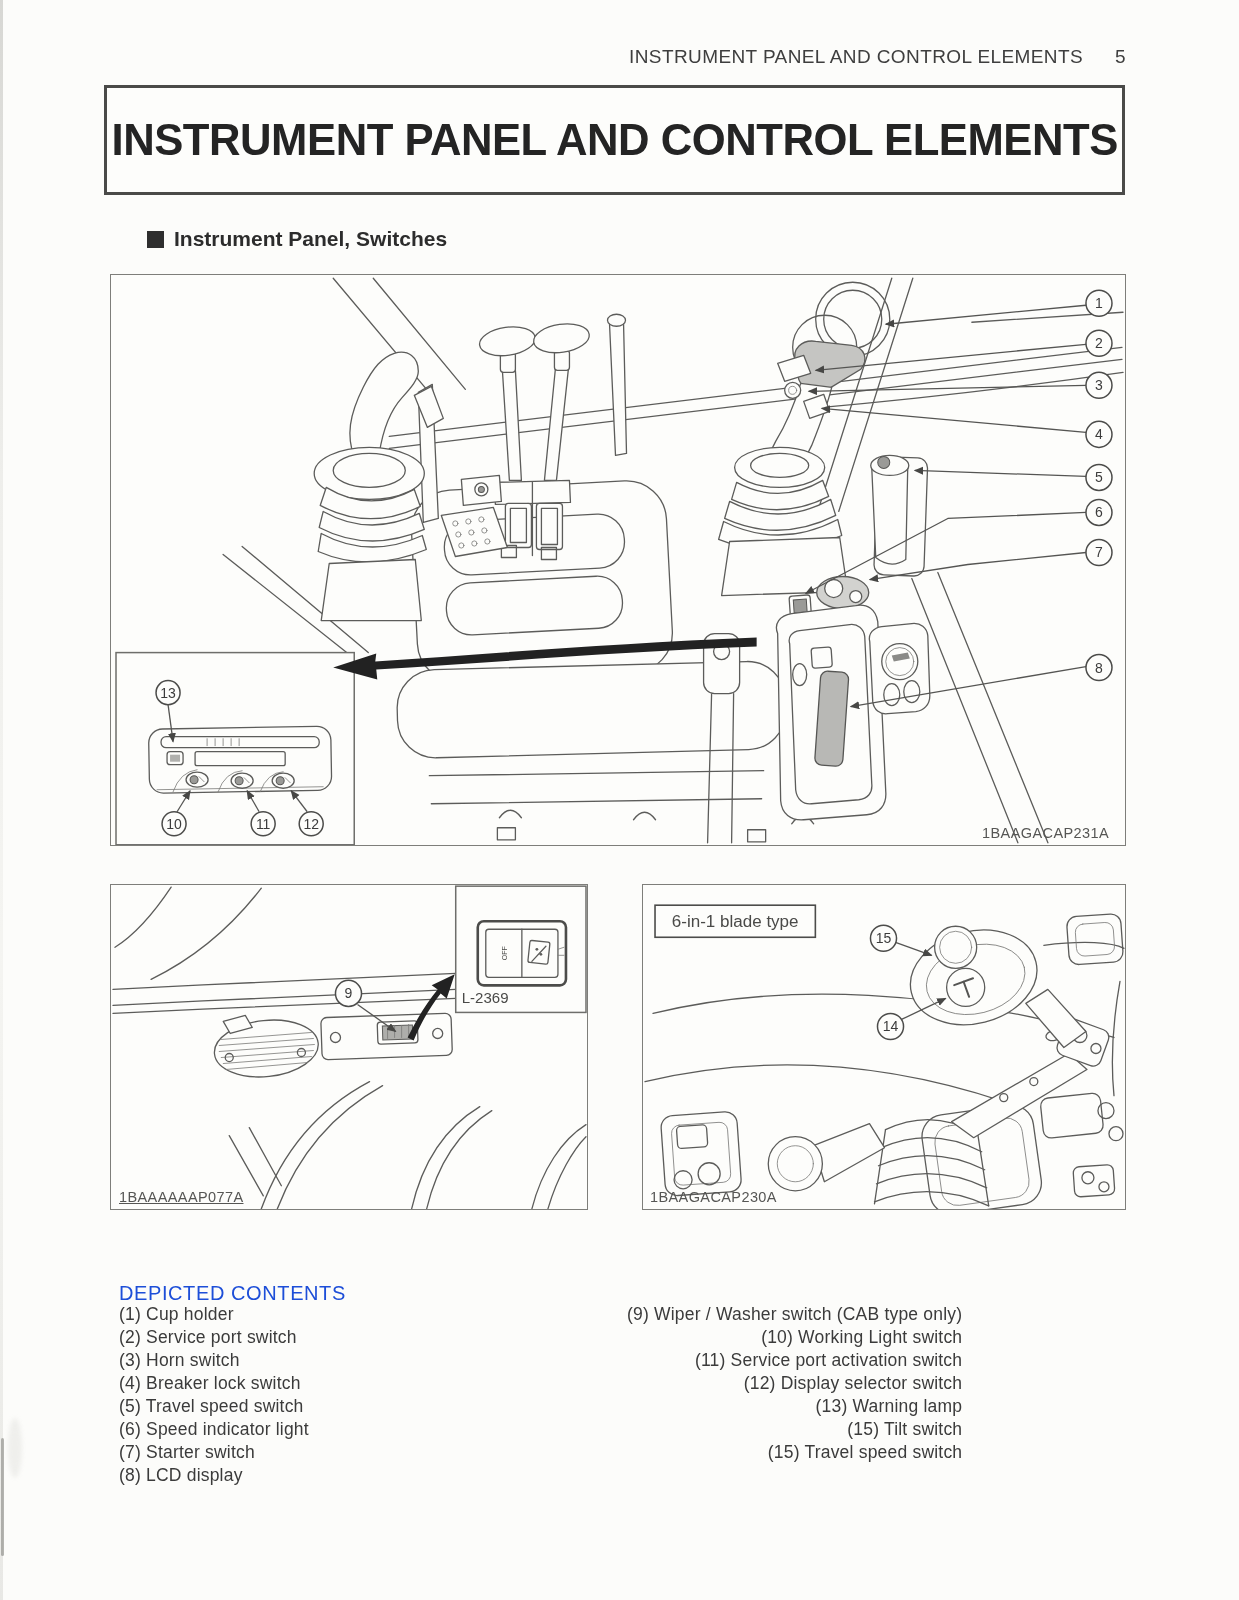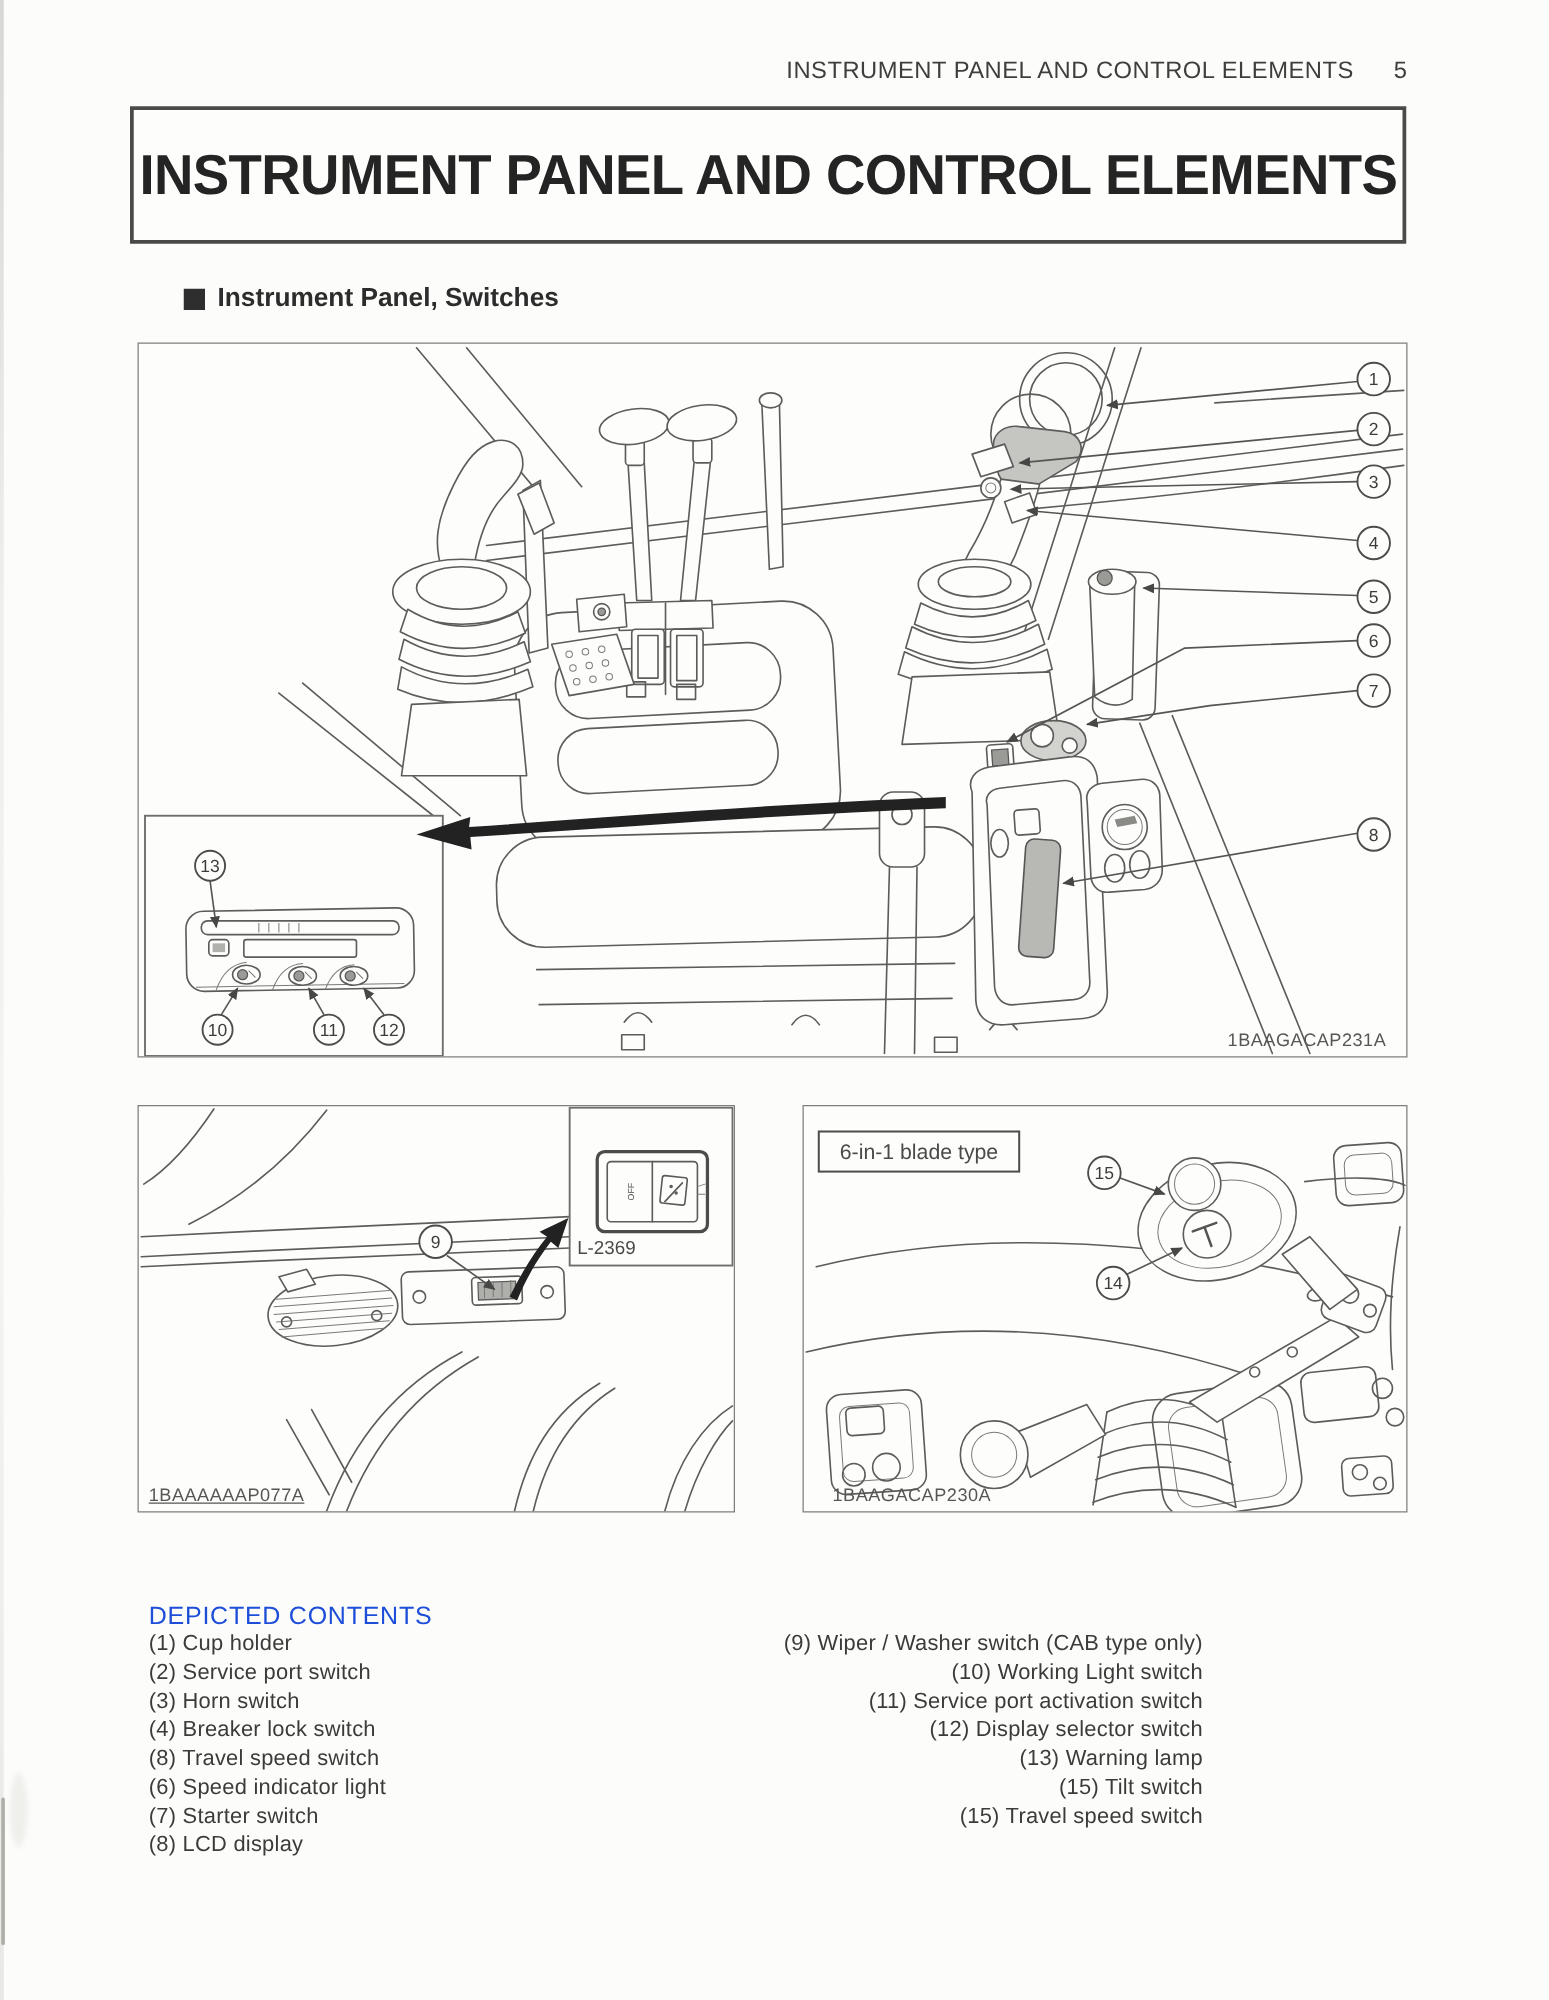--- a/index.html
+++ b/index.html
@@ -33,21 +33,21 @@
   .section-heading .bullet{width:17px;height:17px;background:#2e2e2e;flex:none;}
 
   .fig{position:absolute;box-sizing:border-box;background:#fdfdfb;border:1.5px solid #7e7e7a;}
   #fig-main{left:110px;top:274px;width:1016px;height:572px;}
   #fig-cab{left:110px;top:884px;width:478px;height:326px;}
   #fig-blade{left:642px;top:884px;width:484px;height:326px;}
   .fig svg{position:absolute;left:0;top:0;width:100%;height:100%;}
   .fig-code{position:absolute;font-size:14.5px;color:#565654;letter-spacing:.4px;background:transparent;}
   #fig-main .fig-code{right:16px;bottom:4px;margin-top:11px;}
   #fig-cab .fig-code{left:8px;bottom:4px;text-decoration:underline;}
-  #fig-blade .fig-code{left:23px;bottom:4px;text-align:center;}
+  #fig-blade .fig-code{left:7px;bottom:4px;text-align:center;}
 
   .contents-heading{position:absolute;left:119px;top:1258px;font-size:20px;color:#1d4ed8;letter-spacing:.6px;margin-top:24px;}
   .contents-col{position:absolute;top:1303px;margin:0;padding:0;list-style:none;
     font-size:17.5px;line-height:23px;color:#3b3b3b;letter-spacing:.2px;}
   #col-left{left:119px;}
   #col-right{left:627px;text-align:right;}
 
   
   .ln{fill:none;stroke:#5c5c5a;stroke-width:1.3;stroke-linecap:round;stroke-linejoin:round;}
   .thin{fill:none;stroke:#7a7a78;stroke-width:.8;stroke-linecap:round;}
@@ -455,21 +455,21 @@
 </svg>
 <div class="fig-code">1BAAGACAP230A</div>
 </div>
 
 <div class="contents-heading">DEPICTED CONTENTS</div>
 <ul class="contents-col" id="col-left">
     <li>(1) Cup holder</li>
     <li>(2) Service port switch</li>
     <li>(3) Horn switch</li>
     <li>(4) Breaker lock switch</li>
-    <li>(8) Travel speed switch</li>
+    <li>(5) Travel speed switch</li>
     <li>(6) Speed indicator light</li>
     <li>(7) Starter switch</li>
     <li>(8) LCD display</li>
   </ul>
 <ul class="contents-col" id="col-right">
     <li>(9) Wiper / Washer switch (CAB type only)</li>
     <li>(10) Working Light switch</li>
     <li>(11) Service port activation switch</li>
     <li>(12) Display selector switch</li>
     <li>(13) Warning lamp</li>

